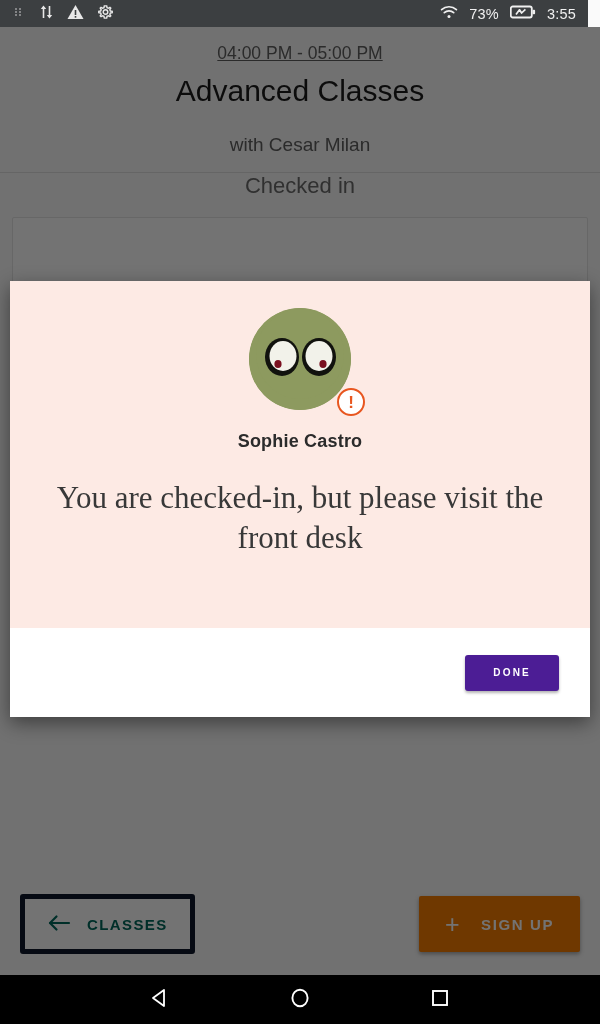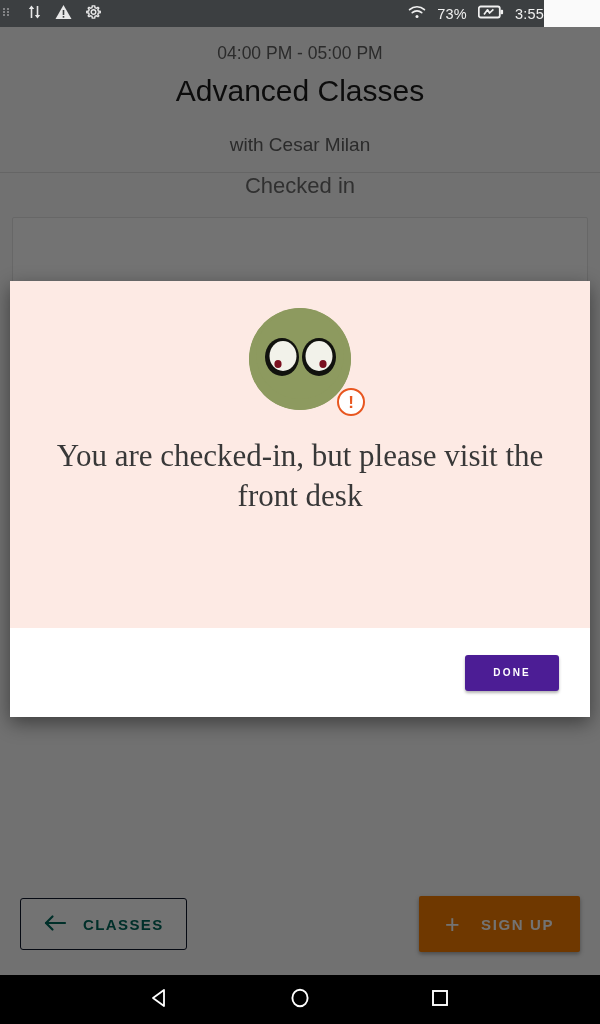--- a/index.html
+++ b/index.html
@@ -16,27 +16,27 @@
     width: 600px;
     height: 1024px;
     overflow: hidden;
     background: #fafafa;
   }
 
   
   .statusbar {
     position: absolute;
     top: 0; left: 0;
-    width: 544px;
+    width: 588px;
     height: 27px;
     background: #3c3f41;
     display: flex;
     align-items: center;
     justify-content: space-between;
-    padding: 0 0;
+    padding: 0 12px;
     box-sizing: border-box;
     color: #e8e8e8;
     font-size: 14.5px;
     gap: 20px;
   }
   .sb-left, .sb-right {
     display: flex;
     align-items: center;
   }
   .sb-left > * { margin-right: 13px; }
@@ -60,20 +60,21 @@
   .header {
     padding-top: 16px;
     text-align: center;
     border-bottom: 1px solid #e0e0e0;
     padding-bottom: 16px;
   }
   .header-time {
     font-size: 17.5px;
     color: #5f5f5f;
     margin-bottom: 10px;
+    text-decoration: underline;
   }
   .header-title {
     font-size: 30px;
     color: #1b1b1b;
     margin-bottom: 26px;
   }
   .header-sub {
     font-size: 19px;
     color: #5f5f5f;
   }
@@ -99,21 +100,21 @@
     justify-content: space-between;
     padding: 0 20px;
     box-sizing: border-box;
   }
   .btn-classes {
     display: flex;
     align-items: center;
     gap: 16px;
     padding: 0 22px;
     height: 50px;
-    border: 1px solid #0f172a;
+    border: 5px solid #0f172a;
     border-radius: 3px;
     background: #ffffff;
     color: #00695c;
     font-size: 15px;
     font-weight: bold;
     letter-spacing: 1.4px;
   }
   .btn-signup {
     display: flex;
     align-items: center;
@@ -356,20 +357,21 @@
 
           <ellipse cx="70" cy="49" rx="17" ry="19" fill="#11120e"></ellipse>
           <ellipse cx="70" cy="48" rx="13.5" ry="15" fill="#f2f2ea"></ellipse>
           <ellipse cx="74" cy="56" rx="3.6" ry="3.9" fill="#7a1020"></ellipse>
         </svg>
         <div class="badge">
           <span>!</span>
         </div>
       </div>
 
+      <div class="person-name">Sophie Castro</div>
       <div class="dialog-message">You are checked-in, but please visit the front desk</div>
     </div>
 
     <div class="dialog-footer">
       <button class="btn-done">DONE</button>
     </div>
   </div>
 
   <div class="navbar">
     <span>

